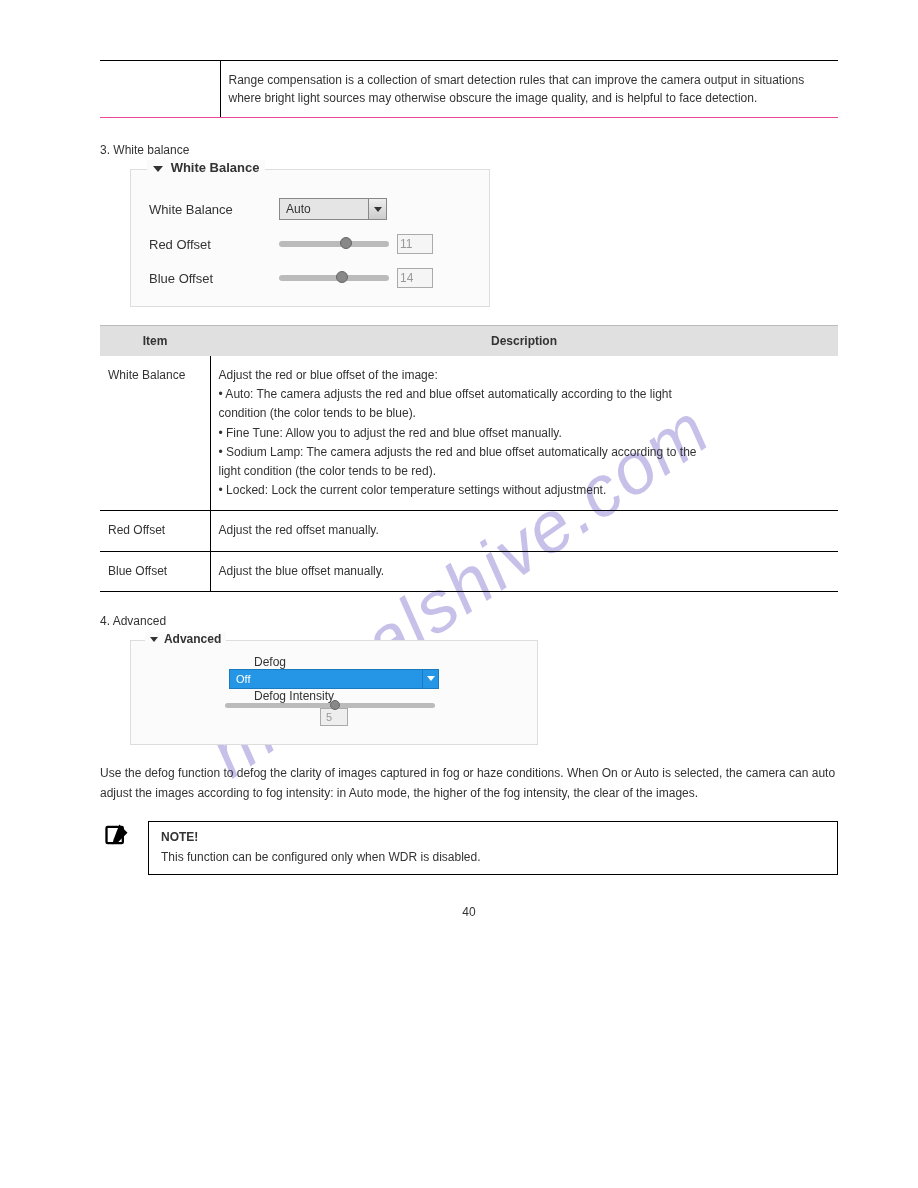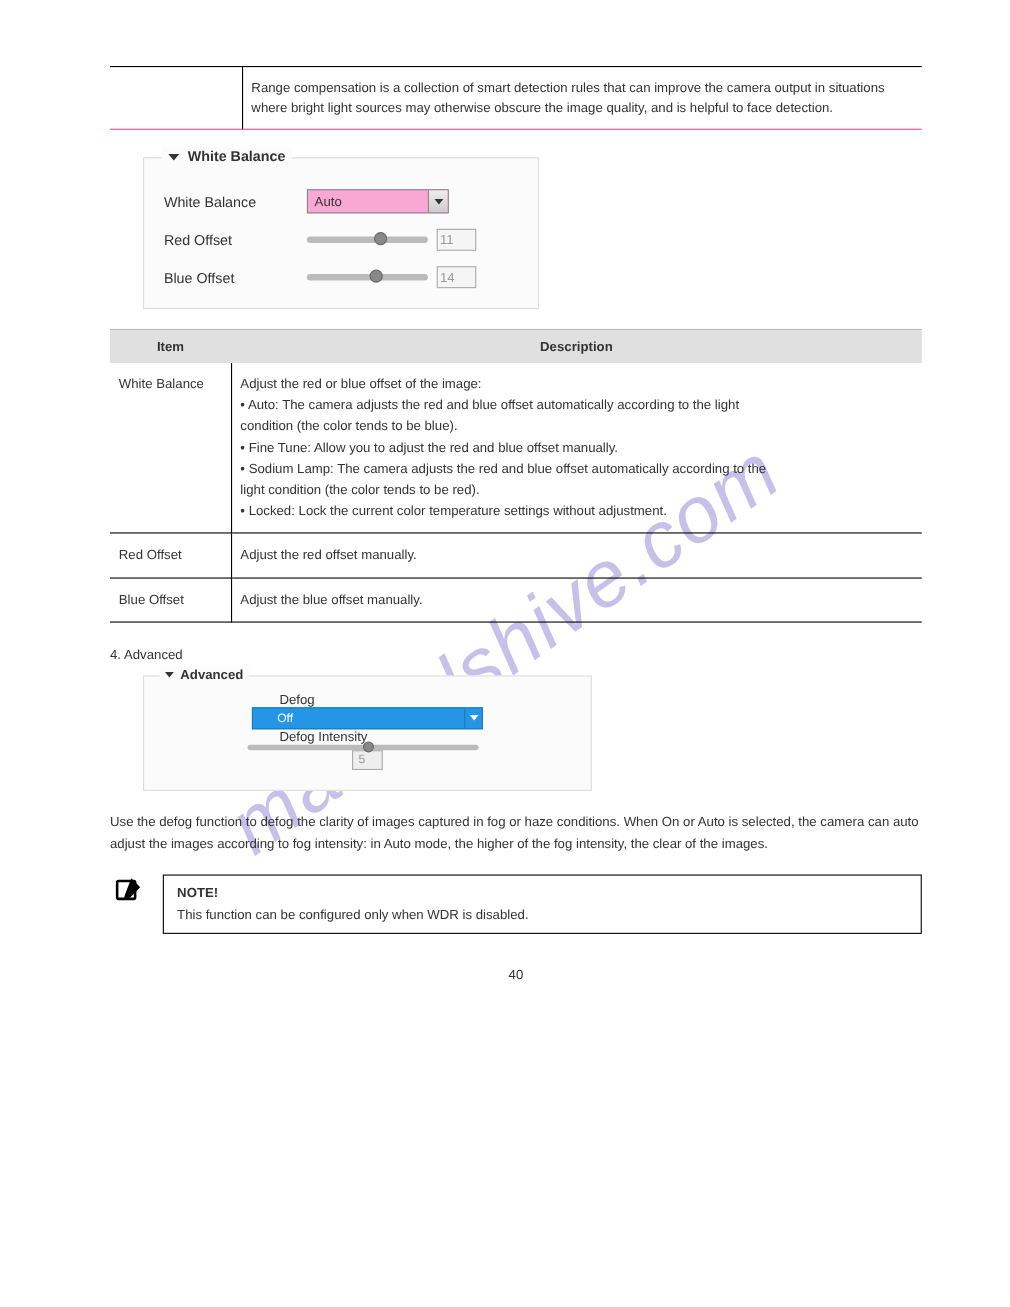--- a/index.html
+++ b/index.html
@@ -103,25 +103,25 @@
     align-items: center;
     margin-top: 14px;
   }
   .row .lbl {
     width: 130px;
     font-size: 13px;
     color: #333;
   }
   .select-box {
     border: 1px solid #888;
-    width: 129px;
+    width: 108px;
     height: 22px;
     display: flex;
     align-items: center;
-    background: #f9a8d4;
+    background: #e5e5e5;
     font-size: 12px;
     overflow: hidden;
   }
   .select-box .val {
     flex: 1;
     padding: 0 6px;
   }
   .select-box .dd {
     width: 18px;
     height: 100%;
@@ -216,21 +216,21 @@
   .select-blue {
     width: 210px;
     height: 20px;
     background: #2596e6;
     color: #fff;
     border: 1px solid #1a7ac0;
     display: flex;
     align-items: center;
     font-size: 11px;
   }
-  .select-blue .val { flex: 1; padding: 0 22px; }
+  .select-blue .val { flex: 1; padding: 0 6px; }
   .select-blue .dd {
     width: 16px;
     height: 100%;
     border-left: 1px solid #1a7ac0;
     display: flex; align-items: center; justify-content: center;
   }
   .select-blue .dd::after {
     content: ""; display: block;
     width: 0; height: 0;
     border-left: 4px solid transparent;
@@ -318,20 +318,21 @@
       <td></td>
       <td>
         <span>Range compensation is a collection of smart detection rules that can improve the camera output in</span>
         <span>situations where bright light sources may otherwise obscure the image quality, and is helpful to</span>
         <span>face detection.</span>
       </td>
     </tr>
   </tbody>
     </table>
 
+  <div class="section-num">3. White balance</div>
 
   <div class="ui-panel">
     <div class="fieldset-legend">
       <span class="arrow"></span>
       <span>White Balance</span>
     </div>
 
     <div class="row">
       <span class="lbl">White Balance</span>
       <div class="select-box">

